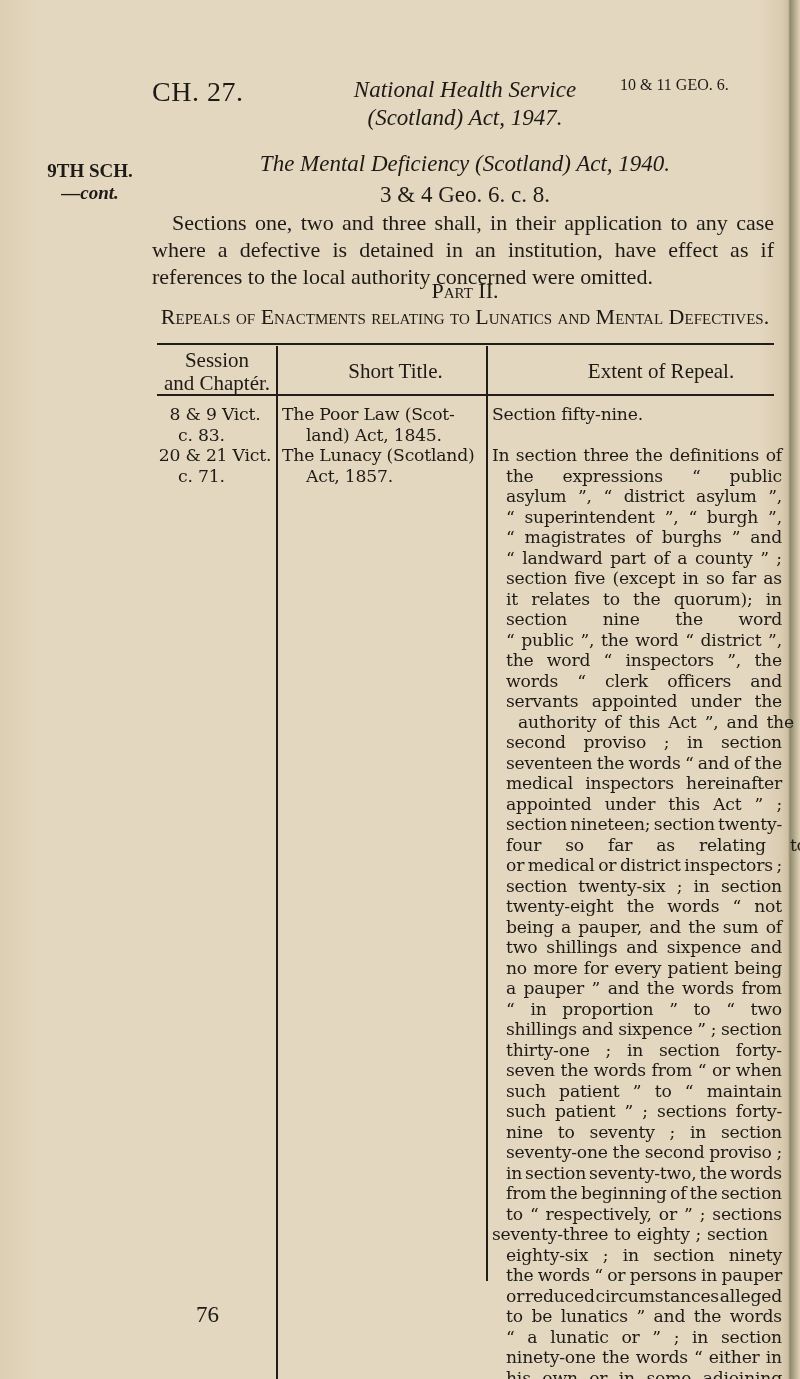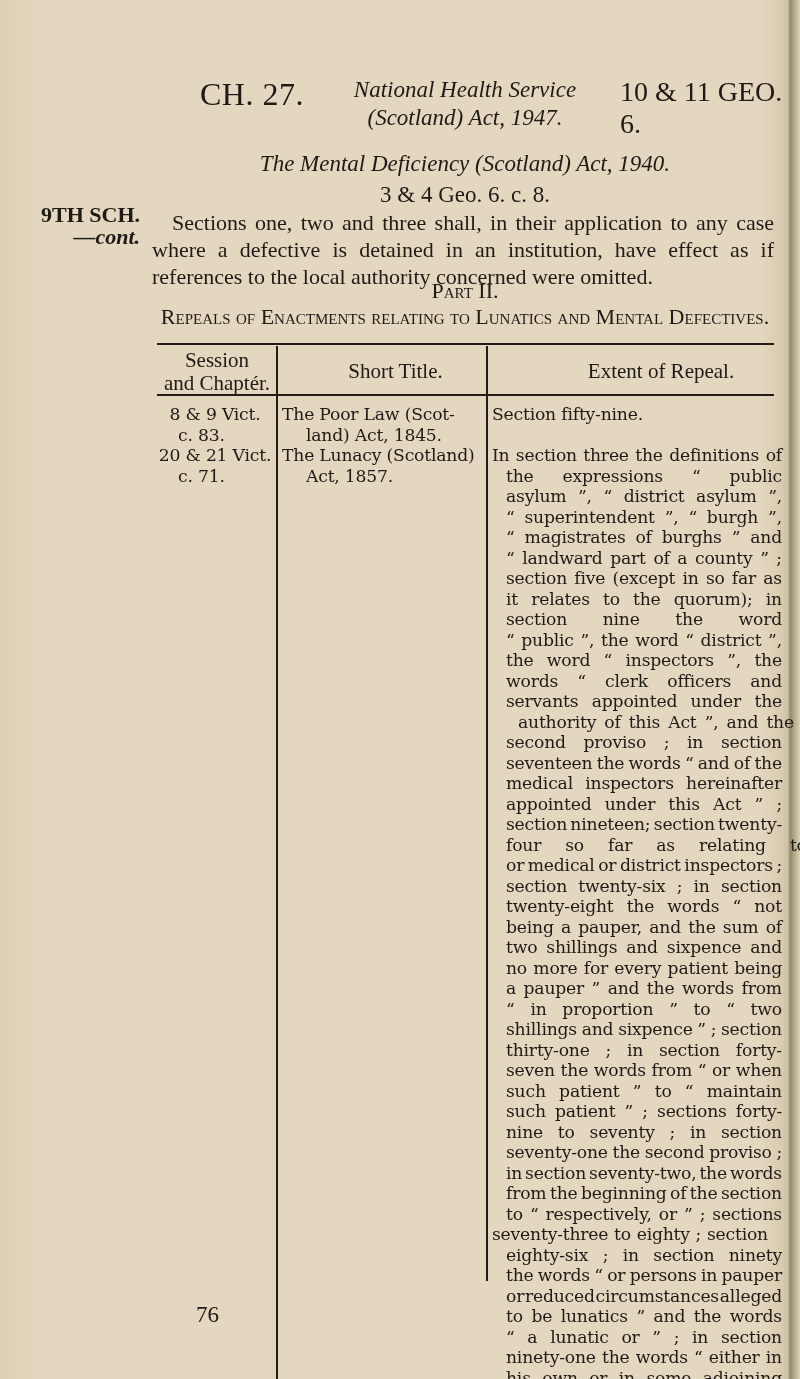--- a/index.html
+++ b/index.html
@@ -8,24 +8,24 @@
     background: #e3d5bc;
     color: #1e1a16;
     font-family: "DejaVu Serif", "Liberation Serif", serif;
   }
   .page-bg {
     position: absolute; inset: 0;
     background: linear-gradient(90deg, #ddcfb4 0px, #e4d7bf 40px, #e4d7bf 760px, #d9cbb0 782px, #cfc0a4 788px, #8f8a6e 790px, #b8ad90 795px, #ddd2b8 800px);
   }
   .abs { position: absolute; }
   .running-head { top: 74px; left: 0; width: 800px; height: 60px; }
-  .rh-chapter { position: absolute; left: 152px; top: 2px; font-family: "Liberation Serif", serif; font-size: 32px; letter-spacing: 0.5px; margin-left: 48px; }
+  .rh-chapter { position: absolute; left: 152px; top: 2px; font-family: "Liberation Serif", serif; font-size: 28px; letter-spacing: 0.5px; }
   .rh-title { position: absolute; left: 340px; top: 2px; width: 250px; text-align: center; font-family: "Liberation Serif", serif; font-style: italic; font-size: 23px; line-height: 28px; }
-  .rh-regnal { position: absolute; left: 620px; top: 2px; font-family: "Liberation Serif", serif; font-size: 28px; }
-  .margin-note { left: 40px; top: 160px; width: 100px; text-align: right; font-family: "Liberation Serif", serif; font-size: 22px; line-height: 22px; font-weight: bold; margin-top: 44px; }
+  .rh-regnal { position: absolute; left: 620px; top: 2px; font-family: "Liberation Serif", serif; font-size: 16px; }
+  .margin-note { left: 40px; top: 160px; width: 100px; text-align: center; font-family: "Liberation Serif", serif; font-size: 19px; line-height: 22px; font-weight: bold; }
   .margin-note .cont { font-style: italic; font-weight: bold; }
   .act-title { left: 150px; top: 150px; width: 630px; text-align: center; font-family: "Liberation Serif", serif; font-style: italic; font-size: 23px; line-height: 28px; }
   .act-citation { left: 150px; top: 181px; width: 630px; text-align: center; font-family: "Liberation Serif", serif; font-size: 23px; line-height: 28px; }
   .act-para { left: 152px; top: 209px; width: 622px; font-family: "Liberation Serif", serif; font-size: 22px; line-height: 27px; text-align: justify; text-indent: 20px; }
   .part-heading { left: 150px; top: 278px; width: 630px; text-align: center; font-family: "Liberation Serif", serif; font-size: 22px; font-variant: small-caps; line-height: 26px; }
   .schedule-heading { left: 150px; top: 303px; width: 630px; text-align: center; font-family: "Liberation Serif", serif; font-size: 22px; font-variant: small-caps; line-height: 27px; }
   .rule-top { left: 157px; top: 343px; width: 617px; height: 2px; background: #221d18; }
   .rule-mid { left: 157px; top: 394px; width: 617px; height: 2px; background: #221d18; }
   .col-rule { width: 1.5px; background: #221d18; }
   .th { font-family: "Liberation Serif", serif; font-size: 21px; line-height: 23px; text-align: center; }

